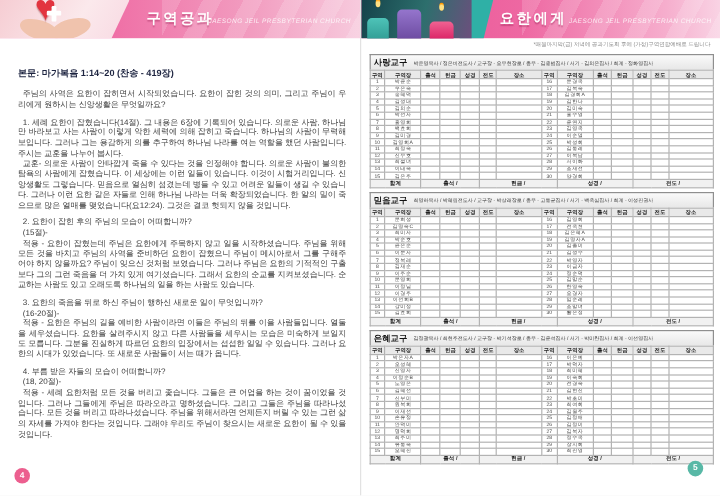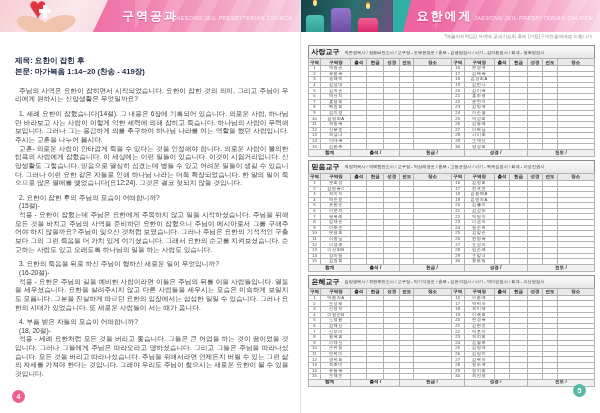--- a/index.html
+++ b/index.html
@@ -78,21 +78,20 @@
       <div class="hand hand2"></div>
       <span class="heart">♥</span>
       <span class="crossv"></span>
       <span class="crossh"></span>
     </div>
     <div class="btitle">구역공과</div>
     <div class="bchurch">JAESONG JEIL PRESBYTERIAN CHURCH</div>
   </div>
 
   <div class="lesson">
-    <div class="lesson-head">제목: 요한이 잡힌 후</div>
     <div class="lesson-head">본문: 마가복음 1:14~20 (찬송 - 419장)</div>
     <div class="lesson-body">
         <p class="gap">주님의 사역은 요한이 잡히면서 시작되었습니다. 요한이 잡힌 것의 의미, 그리고 주님이 우리에게 원하시는 신앙생활은 무엇일까요?</p>
         <p>1. 세례 요한이 잡혔습니다(14절). 그 내용은 6장에 기록되어 있습니다. 의로운 사람, 하나님만 바라보고 사는 사람이 이렇게 악한 세력에 의해 잡히고 죽습니다. 하나님의 사람이 무력해 보입니다. 그러나 그는 용감하게 의를 추구하여 하나님 나라를 여는 역할을 했던 사람입니다. 주시는 교훈을 나누어 봅시다.</p>
         <p class="gap">교훈- 의로운 사람이 안타깝게 죽을 수 있다는 것을 인정해야 합니다. 의로운 사람이 불의한 탐욕의 사람에게 잡혔습니다. 이 세상에는 이런 일들이 있습니다. 이것이 시험거리입니다. 신앙생활도 그렇습니다. 믿음으로 열심히 섬겼는데 병들 수 있고 어려운 일들이 생길 수 있습니다. 그러나 이런 요한 같은 자들로 인해 하나님 나라는 더욱 확장되었습니다. 한 알의 밀이 죽으므로 많은 열매를 맺었습니다(요12:24). 그것은 결코 헛되지 않을 것입니다.</p>
         <p>2. 요한이 잡힌 후의 주님의 모습이 어떠합니까?</p>
         <p>(15절)-</p>
         <p class="gap">적용 - 요한이 잡혔는데 주님은 요한에게 주목하지 않고 일을 시작하셨습니다. 주님을 위해 모든 것을 바치고 주님의 사역을 준비하던 요한이 잡혔으니 주님이 메시아로서 그를 구해주어야 하지 않을까요? 주님이 잊으신 것처럼 보였습니다. 그러나 주님은 요한의 기적적인 구출보다 그의 그런 죽음을 더 가치 있게 여기셨습니다. 그래서 요한의 순교를 지켜보셨습니다. 순교하는 사람도 있고 오래도록 하나님의 일을 하는 사람도 있습니다.</p>
         <p>3. 요한의 죽음을 뒤로 하신 주님이 행하신 새로운 일이 무엇입니까?</p>
         <p>(16-20절)-</p>

